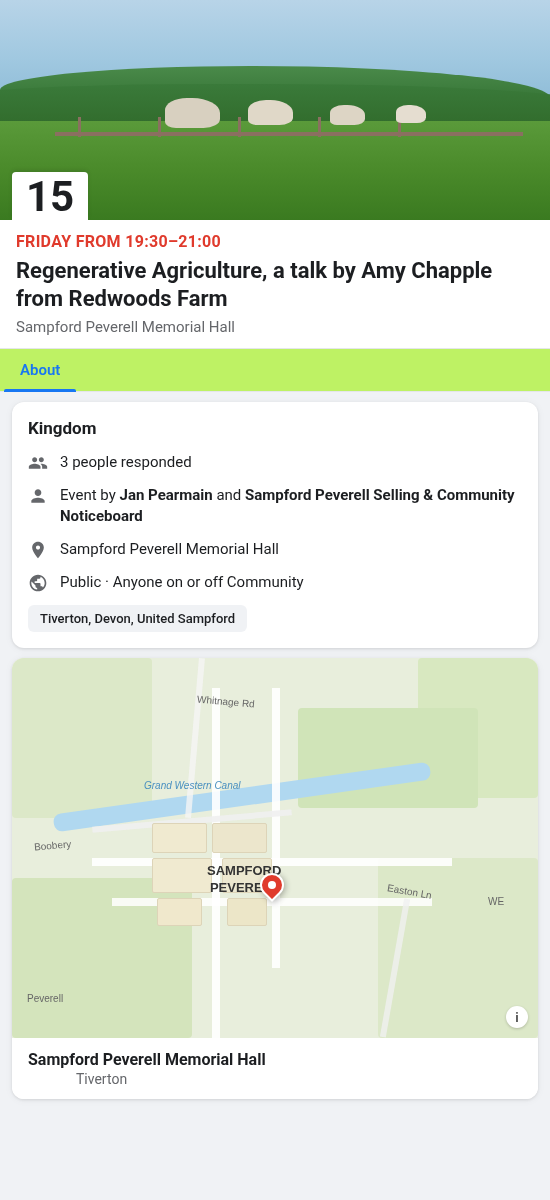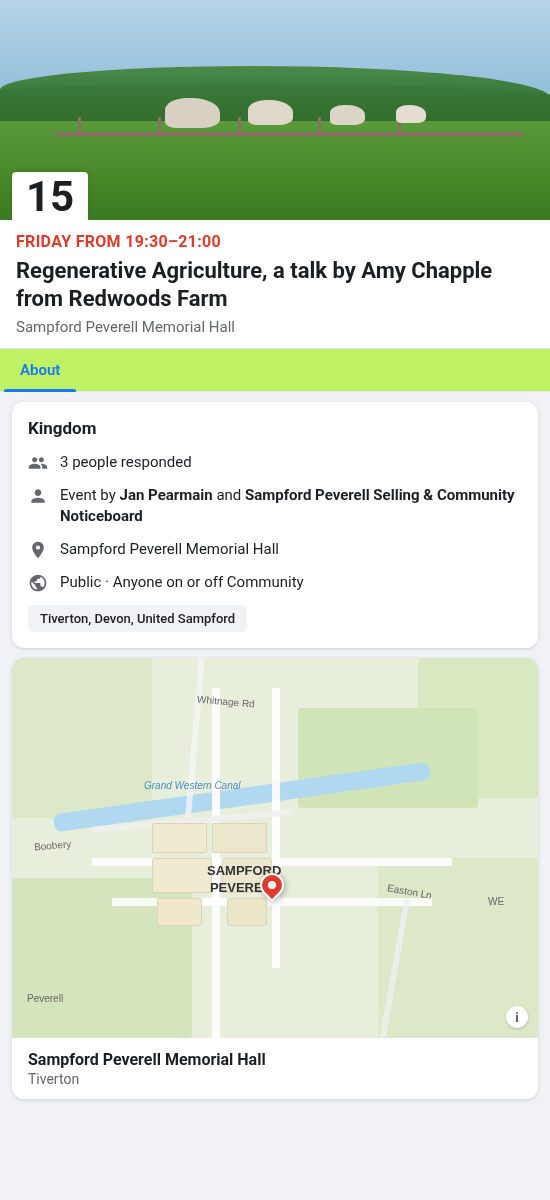--- a/index.html
+++ b/index.html
@@ -317,20 +317,21 @@
     }
     .map-venue-name {
       font-size: 16px;
       font-weight: 700;
       color: #1c1e21;
     }
     .map-venue-location {
       font-size: 14px;
       color: #65676b;
       margin-top: 2px;
+      margin-left: 48px;
     }
   </style>
 </head>
 <body>
 
 <div class="hero-container">
   <div class="hero-bg">
     <div class="sky"></div>
     <div class="treeline"></div>
     <div class="treeline2"></div>

